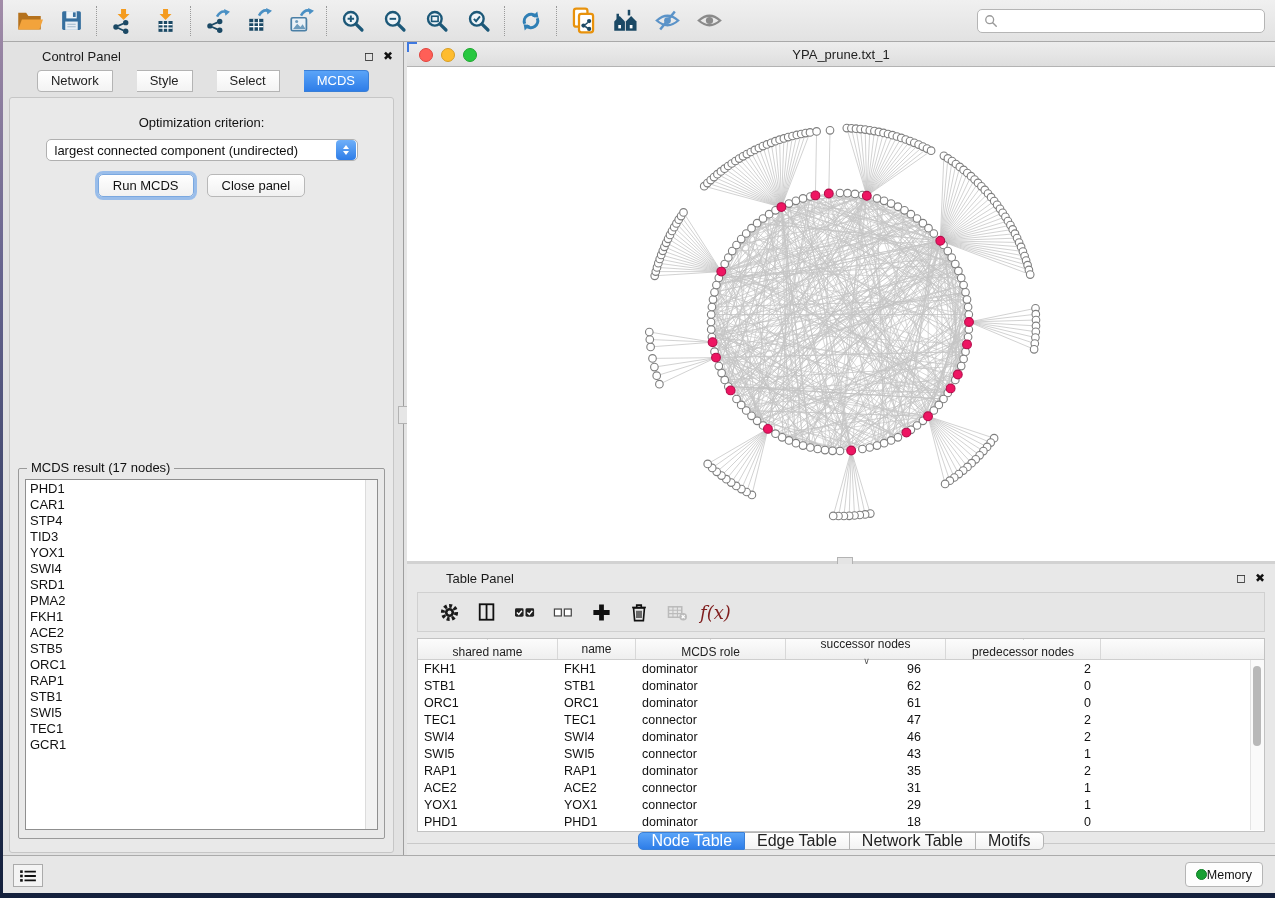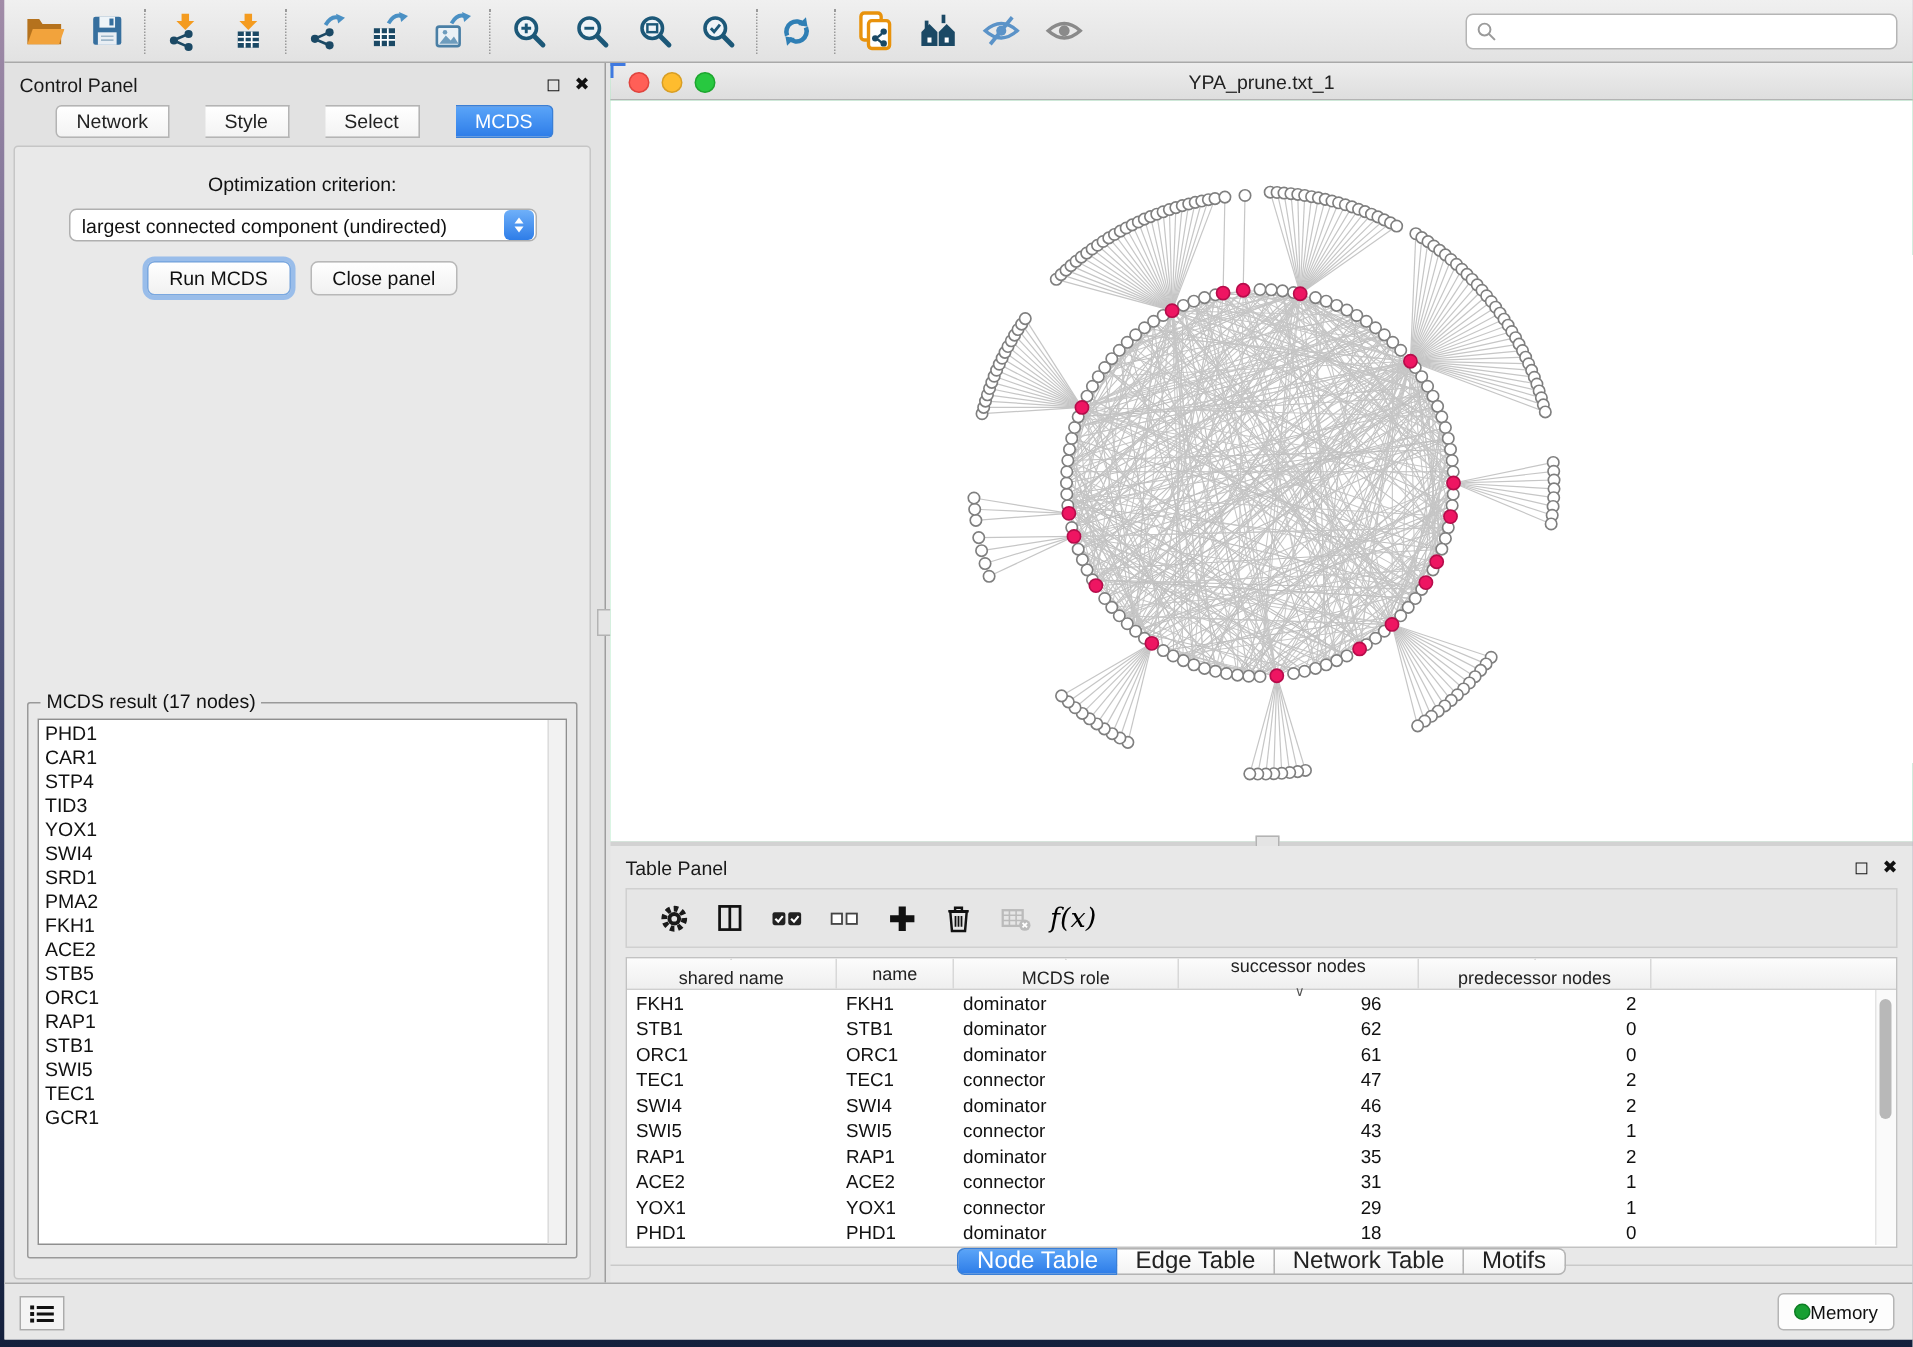--- a/index.html
+++ b/index.html
@@ -16,21 +16,21 @@
   .tb-btn{width:32px;height:32px;display:flex;align-items:center;justify-content:center;flex:0 0 auto;}
   .tb-btn svg{display:block;}
   .tb-sep{width:1px;height:30px;border-left:1px dotted #9a9a9a;margin:0 9px;flex:0 0 auto;}
   .tb-gap{width:10px;flex:0 0 auto;}
   .search-wrap{margin-left:auto;width:288px;height:24px;background:#fff;border:1px solid #b5b5b5;
     border-radius:5px;display:flex;align-items:center;padding:0 6px;box-sizing:border-box;}
   .search-wrap input{border:none;outline:none;flex:1;font-size:13px;font-family:inherit;background:transparent;margin-left:5px;}
   
   .control-panel{position:absolute;left:0;top:42px;width:401px;height:814px;background:#e2e2e2;
     border-right:1px solid #9e9e9e;box-sizing:border-box;}
-  .panel-header{height:28px;display:flex;align-items:center;padding:0 10px;font-size:13px;color:#1a1a1a;}
+  .panel-header{height:28px;display:flex;align-items:center;padding:0 10px;font-size:13px;color:#1a1a1a;margin-left:29px;}
   .panel-header .ph-icons{margin-left:auto;display:flex;align-items:center;gap:9px;}
   .float-glyph{font-size:12px;color:#111;line-height:1;}
   .close-glyph{font-size:12px;font-weight:bold;color:#111;line-height:1;}
   .seg-tabs{display:flex;justify-content:center;position:relative;z-index:2;gap:24px;}
   .seg-btn{font-size:13px;color:#222;background:linear-gradient(#ffffff,#f3f3f3);
     border:1px solid #b4b4b4;border-left-width:0;padding:2px 13px;line-height:16px;cursor:default;}
   .seg-btn:first-child{border-left-width:1px;border-radius:4px 0 0 4px;}
   .seg-btn:last-child{border-radius:0 4px 4px 0;}
   .seg-btn.active{background:linear-gradient(#5aa4f8,#2e7de8);color:#fff;border-color:#3a7fd6;}
   .cp-content{position:absolute;left:6px;right:9px;top:55px;bottom:3px;background:#e9e9e9;
@@ -67,21 +67,21 @@
   .net-title{font-size:13px;color:#222;}
   .net-canvas{position:relative;width:100%;height:494px;background:#fff;overflow:hidden;}
   .focus-corner{position:absolute;left:0;top:0;width:8px;height:8px;border-left:2px solid #3f79e0;border-top:2px solid #3f79e0;z-index:3;}
   .h-divider{position:absolute;left:404px;right:0;top:561px;height:3px;background:#d2d2d2;}
   .h-handle{position:absolute;left:430px;top:-4px;width:14px;height:8px;background:#e4e4e4;border:1px solid #b3b3b3;}
   
   .table-panel{position:absolute;left:404px;top:564px;right:0;height:292px;background:#e8e8e8;}
   .tp-toolbar{position:absolute;left:10px;right:10px;top:28px;height:40px;background:#e6e6e6;
     border:1px solid #d0d0d0;display:flex;align-items:center;padding-left:12px;gap:0;box-sizing:border-box;}
   .tp-btn{width:38px;height:30px;display:flex;align-items:center;justify-content:center;}
-  .fx-label{font-family:"DejaVu Serif","Liberation Serif",serif;font-style:italic;font-size:18px;color:#000000;margin-left:4px;}
+  .fx-label{font-family:"DejaVu Serif","Liberation Serif",serif;font-style:italic;font-size:18px;color:#7f1d1d;margin-left:4px;}
   .table-box{position:absolute;left:10px;right:10px;top:74px;height:192px;background:#fff;border:1px solid #c2c2c2;overflow:hidden;}
   .thead{display:flex;height:21px;background:linear-gradient(#fcfcfc,#efefef);border-bottom:1px solid #cfcfcf;box-sizing:border-box;}
   .th{display:flex;align-items:center;justify-content:center;gap:5px;font-size:12px;color:#222;
     border-right:1px solid #d8d8d8;box-sizing:border-box;height:100%;flex-direction:column;}
   .th .chev{font-size:9px;color:#555;margin-left:2px;}
   .tbody{position:relative;}
   .tr{display:flex;height:17px;align-items:center;}
   .td{font-size:12.5px;color:#111;box-sizing:border-box;padding-left:6px;white-space:nowrap;overflow:hidden;}
   .td.num{text-align:right;padding-left:0;}
   .tbl-scroll{position:absolute;top:0;right:0;width:13px;height:170px;background:#fafafa;border-left:1px solid #e4e4e4;}

